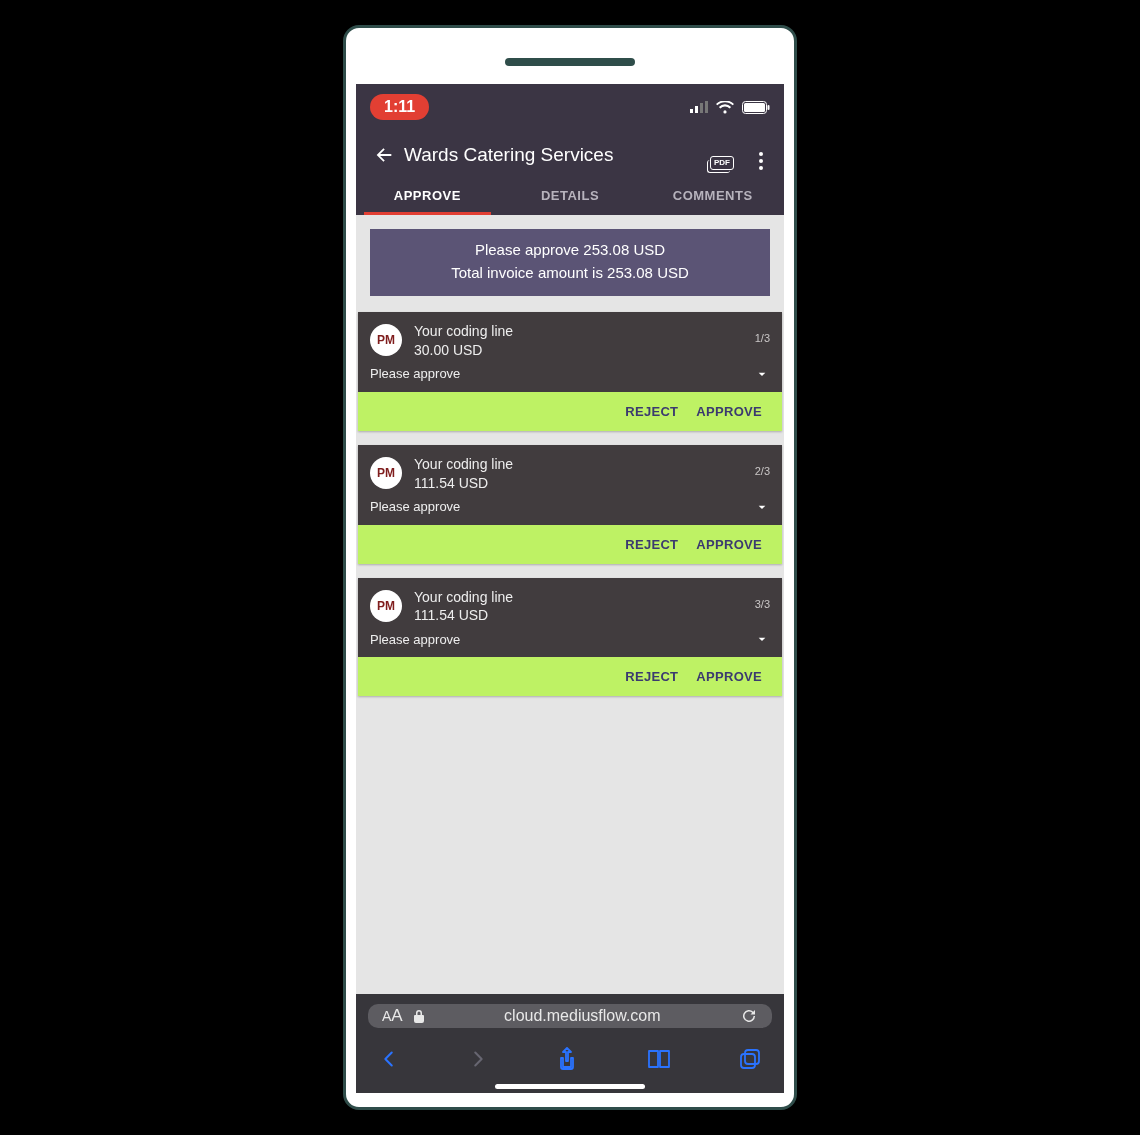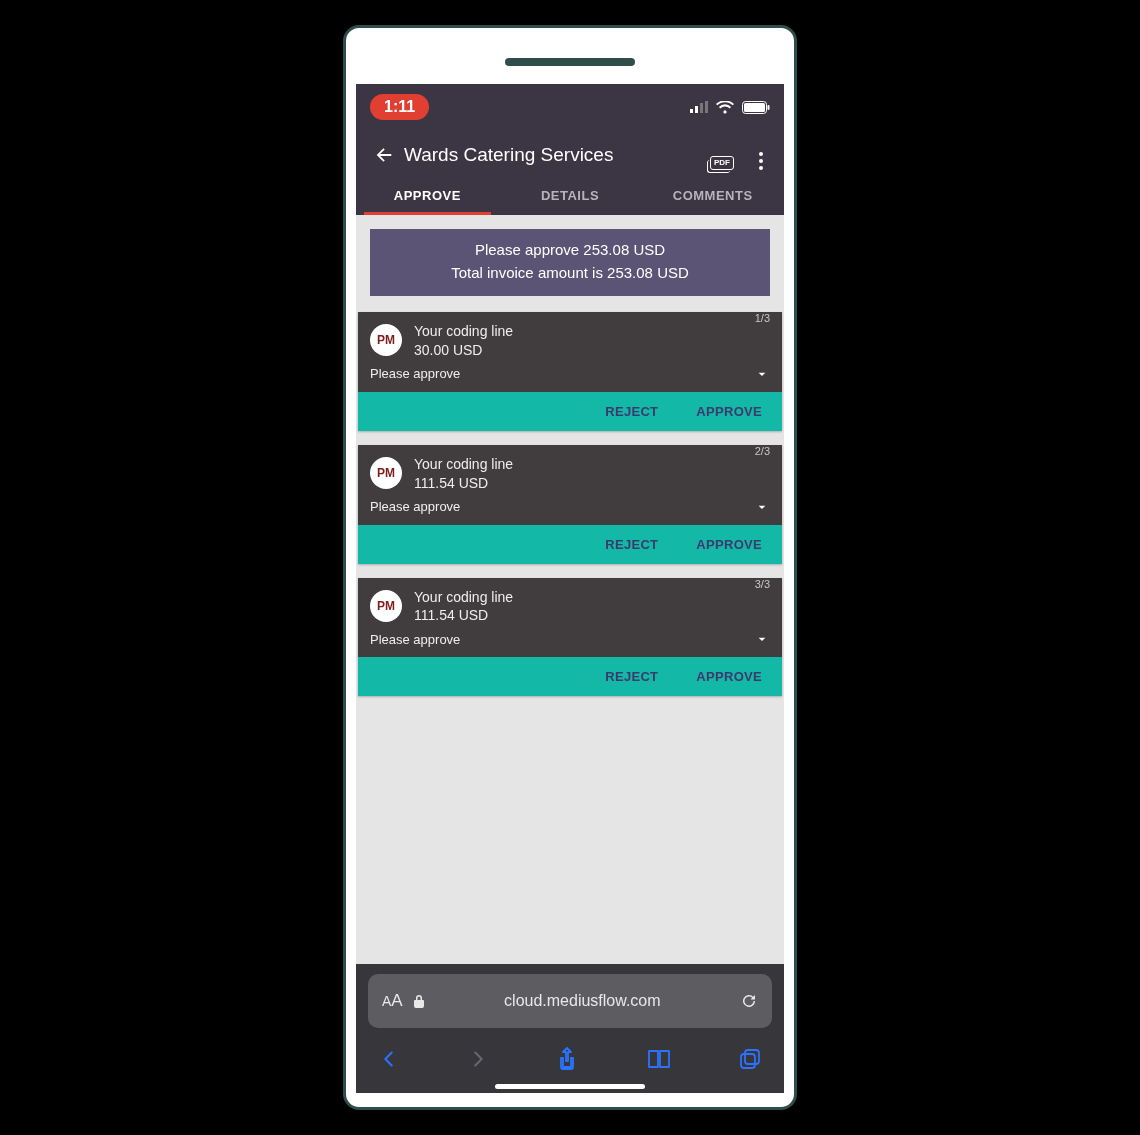--- a/index.html
+++ b/index.html
@@ -127,47 +127,47 @@
   }
   .card-head-row1 { display:flex; align-items:flex-start; }
   .avatar {
     width:32px; height:32px; border-radius:50%;
     background:#fff; color:#7f1d1d;
     display:flex; align-items:center; justify-content:center;
     font-size:12px; font-weight:600; margin-right:12px;
     margin-top:2px;
   }
   .line-info { flex:1; font-size:14px; line-height:1.35;}
-  .counter { font-size:11px; color:#c9c6c6; position:absolute; top:0; right:12px;}
+  .counter { font-size:11px; color:#c9c6c6; position:absolute; top:20px; right:12px;}
   .card-head-row2 {
     display:flex; justify-content:space-between; align-items:center;
     margin-top:6px; font-size:13px;
   }
   .chev { }
   .card-actions {
-    background:#14b8a6;
+    background:#bef264;
     display:flex;
     justify-content:flex-end;
-    gap:38px;
+    gap:18px;
     padding:12px 20px;
   }
   .action-btn {
     font-size:13px; font-weight:600; letter-spacing:0.3px;
     color:#3b3a6f;
   }
   .content-scroll { flex:1; overflow:hidden; }
   
   .browser-bar {
     background:#37363b;
     padding:10px 12px 8px 12px;
   }
   .urlbox {
     background:#5d5c61;
     border-radius:10px;
-    height:54px;
+    height:24px;
     display:flex;
     align-items:center;
     padding:0 14px;
     color:#e8e8e8;
     font-size:16px;
     gap:10px;
   }
   .urlbox .aA { font-size:14px; }
   .urlbox .aA .big { font-size:17px; }
   .urlbox .lock { }

